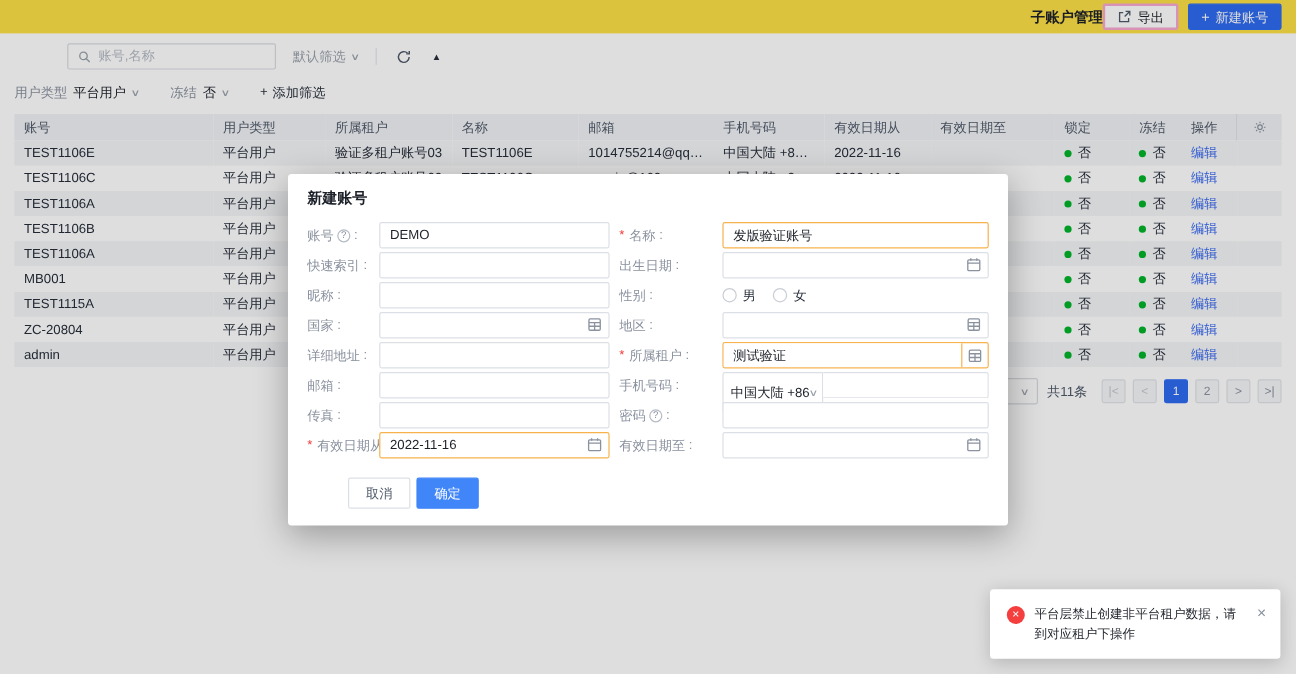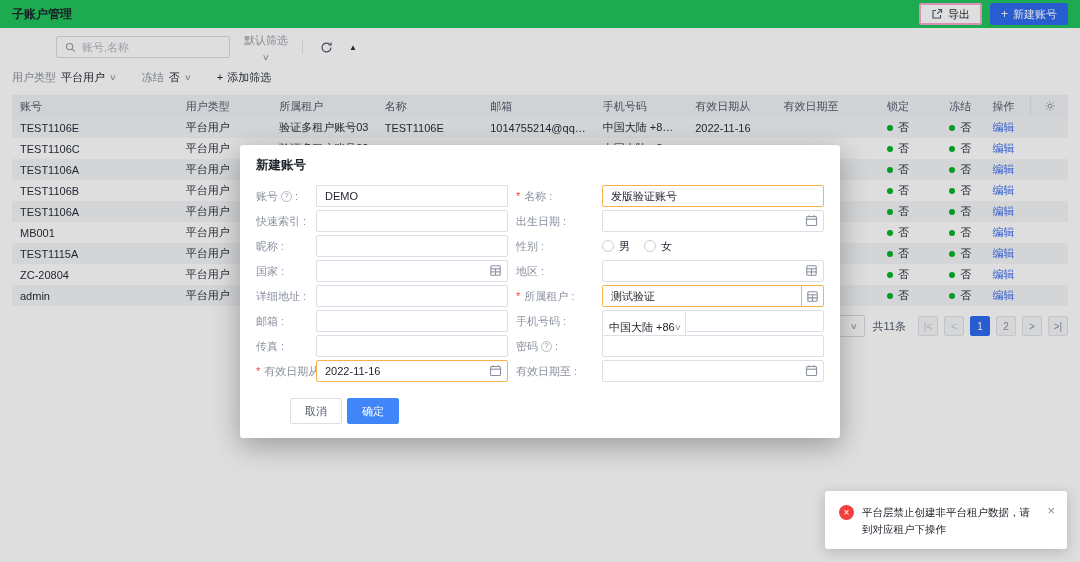--- a/index.html
+++ b/index.html
@@ -1,35 +1,35 @@
 <!DOCTYPE html>
 <html style="--primary: #2e6bf2; --okblue: #4086f8; --link: #3a6af0; --success: #00b42a; --error: #f53f3f; --highlight: #f7b24d;"><head>
 <meta charset="utf-8">
 <style>
   * { margin:0; padding:0; box-sizing:border-box; }
   html,body { background:#fff; }
   body { font-family:"Liberation Sans","DejaVu Sans",sans-serif; font-size:11px; color:#1d2129; }
   .screen { position:relative; width:1080px; height:562px; background:#fff; overflow:hidden; }
 
   
-  .titlebar { display:flex; align-items:center; justify-content:space-between; height:28px; padding:0 12px; background:#22c55e; }
+  .titlebar { display:flex; align-items:center; justify-content:flex-end; height:28px; padding:0 12px; background:#fde047; }
   .page-title { font-size:12px; font-weight:bold; color:#1d2129; }
   .titlebar-actions { display:flex; gap:8px; align-items:center; }
   .btn { display:inline-flex; align-items:center; gap:5px; height:22px; padding:0 10px; border-radius:2px; font-size:11px; cursor:pointer; }
   .btn-plain { background:#fff; border:2px solid #f9a8d4; color:#1d2129; }
   .btn-primary { background:var(--primary); border:1px solid var(--primary); color:#fff; }
   .plus-glyph { font-size:12px; line-height:1; }
 
   
   .toolbar { padding:8px 12px 8px; background:#fff; }
   .search-row { display:flex; align-items:center; height:22px; gap:14px; }
   .search-box { display:flex; align-items:center; gap:6px; width:174px; height:22px; border:1px solid #d9dce1; border-radius:2px; padding:0 8px; background:#fff;margin-left:44px; }
   .search-box input { border:none; outline:none; flex:1; font-size:11px; color:#1d2129; font-family:inherit; min-width:0; }
   .search-box input::placeholder { color:#b4bac3; }
-  .preset { display:flex; align-items:center; gap:5px; color:#9aa1ab;flex-direction:column; }
+  .preset { display:flex; align-items:center; gap:5px; color:#9aa1ab; }
   .v-divider { width:1px; height:14px; background:#e3e6ea; }
   .icon-btn { display:inline-flex; align-items:center; justify-content:center; width:18px; height:18px; cursor:pointer; }
   .collapse-tri { font-size:8px; color:#272e3b; cursor:pointer; }
   .caret { font-size:8px; color:#9aa1ab; transform:scaleX(1.4); display:inline-block; }
   .filter-row { display:flex; align-items:center; gap:26px; margin-top:9px; height:20px; }
   .filter-chip { display:flex; align-items:center; gap:5px; cursor:pointer; }
   .filter-chip .flabel { color:#8a919f; }
   .filter-chip .fval { color:#1d2129; }
   .add-filter { display:flex; align-items:center; gap:4px; color:#272e3b; cursor:pointer; }
 

